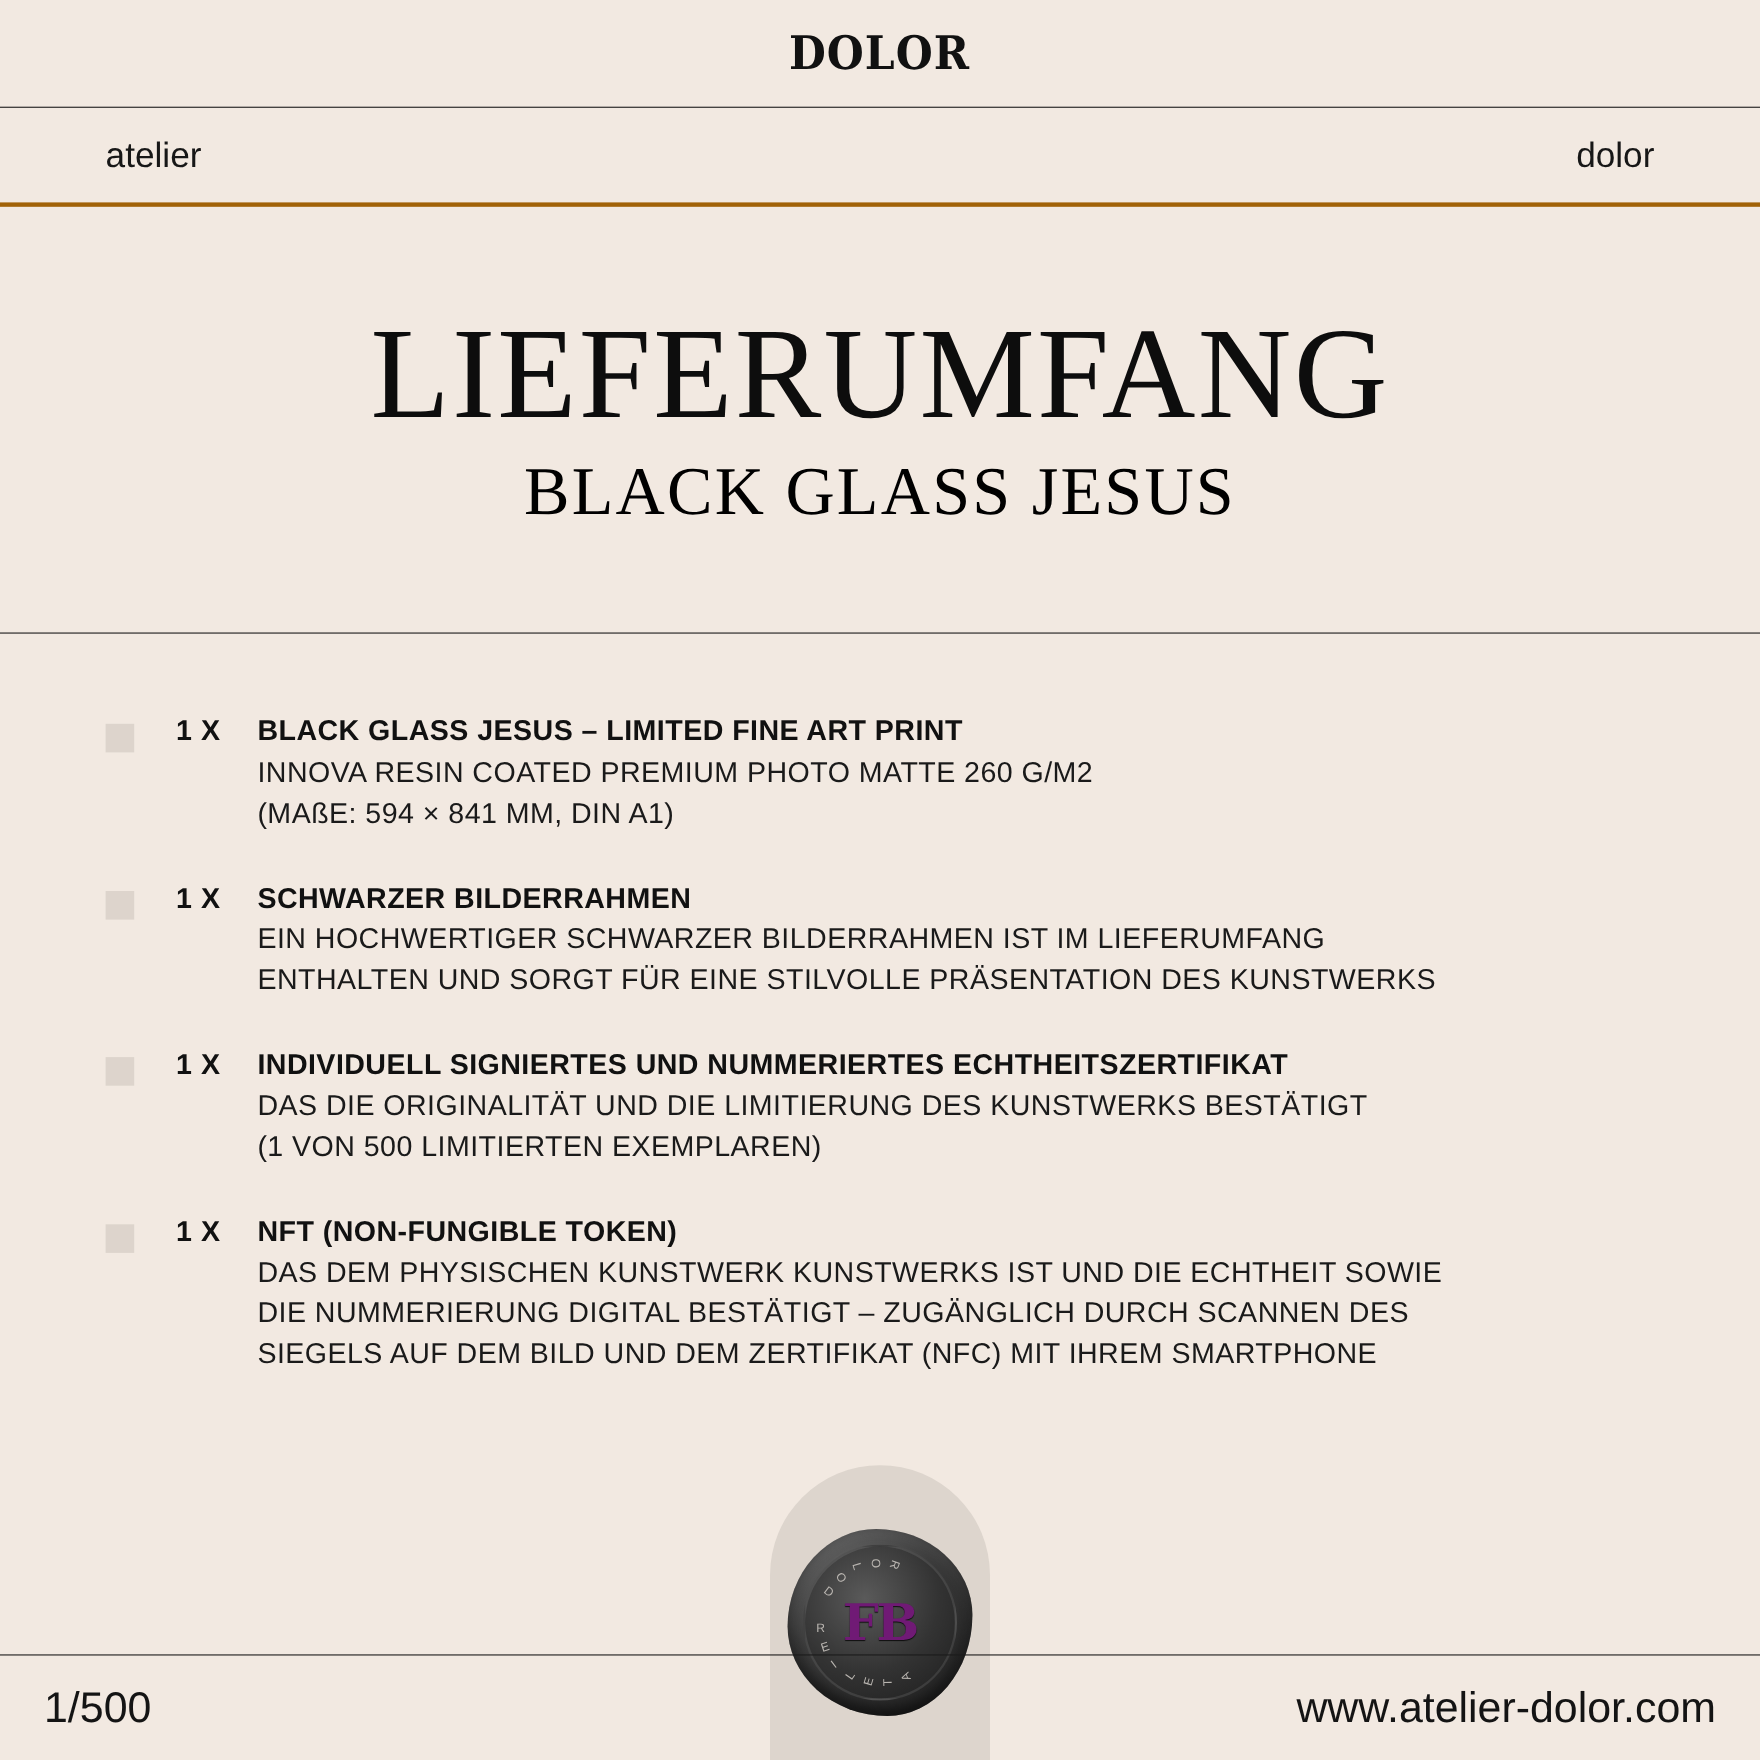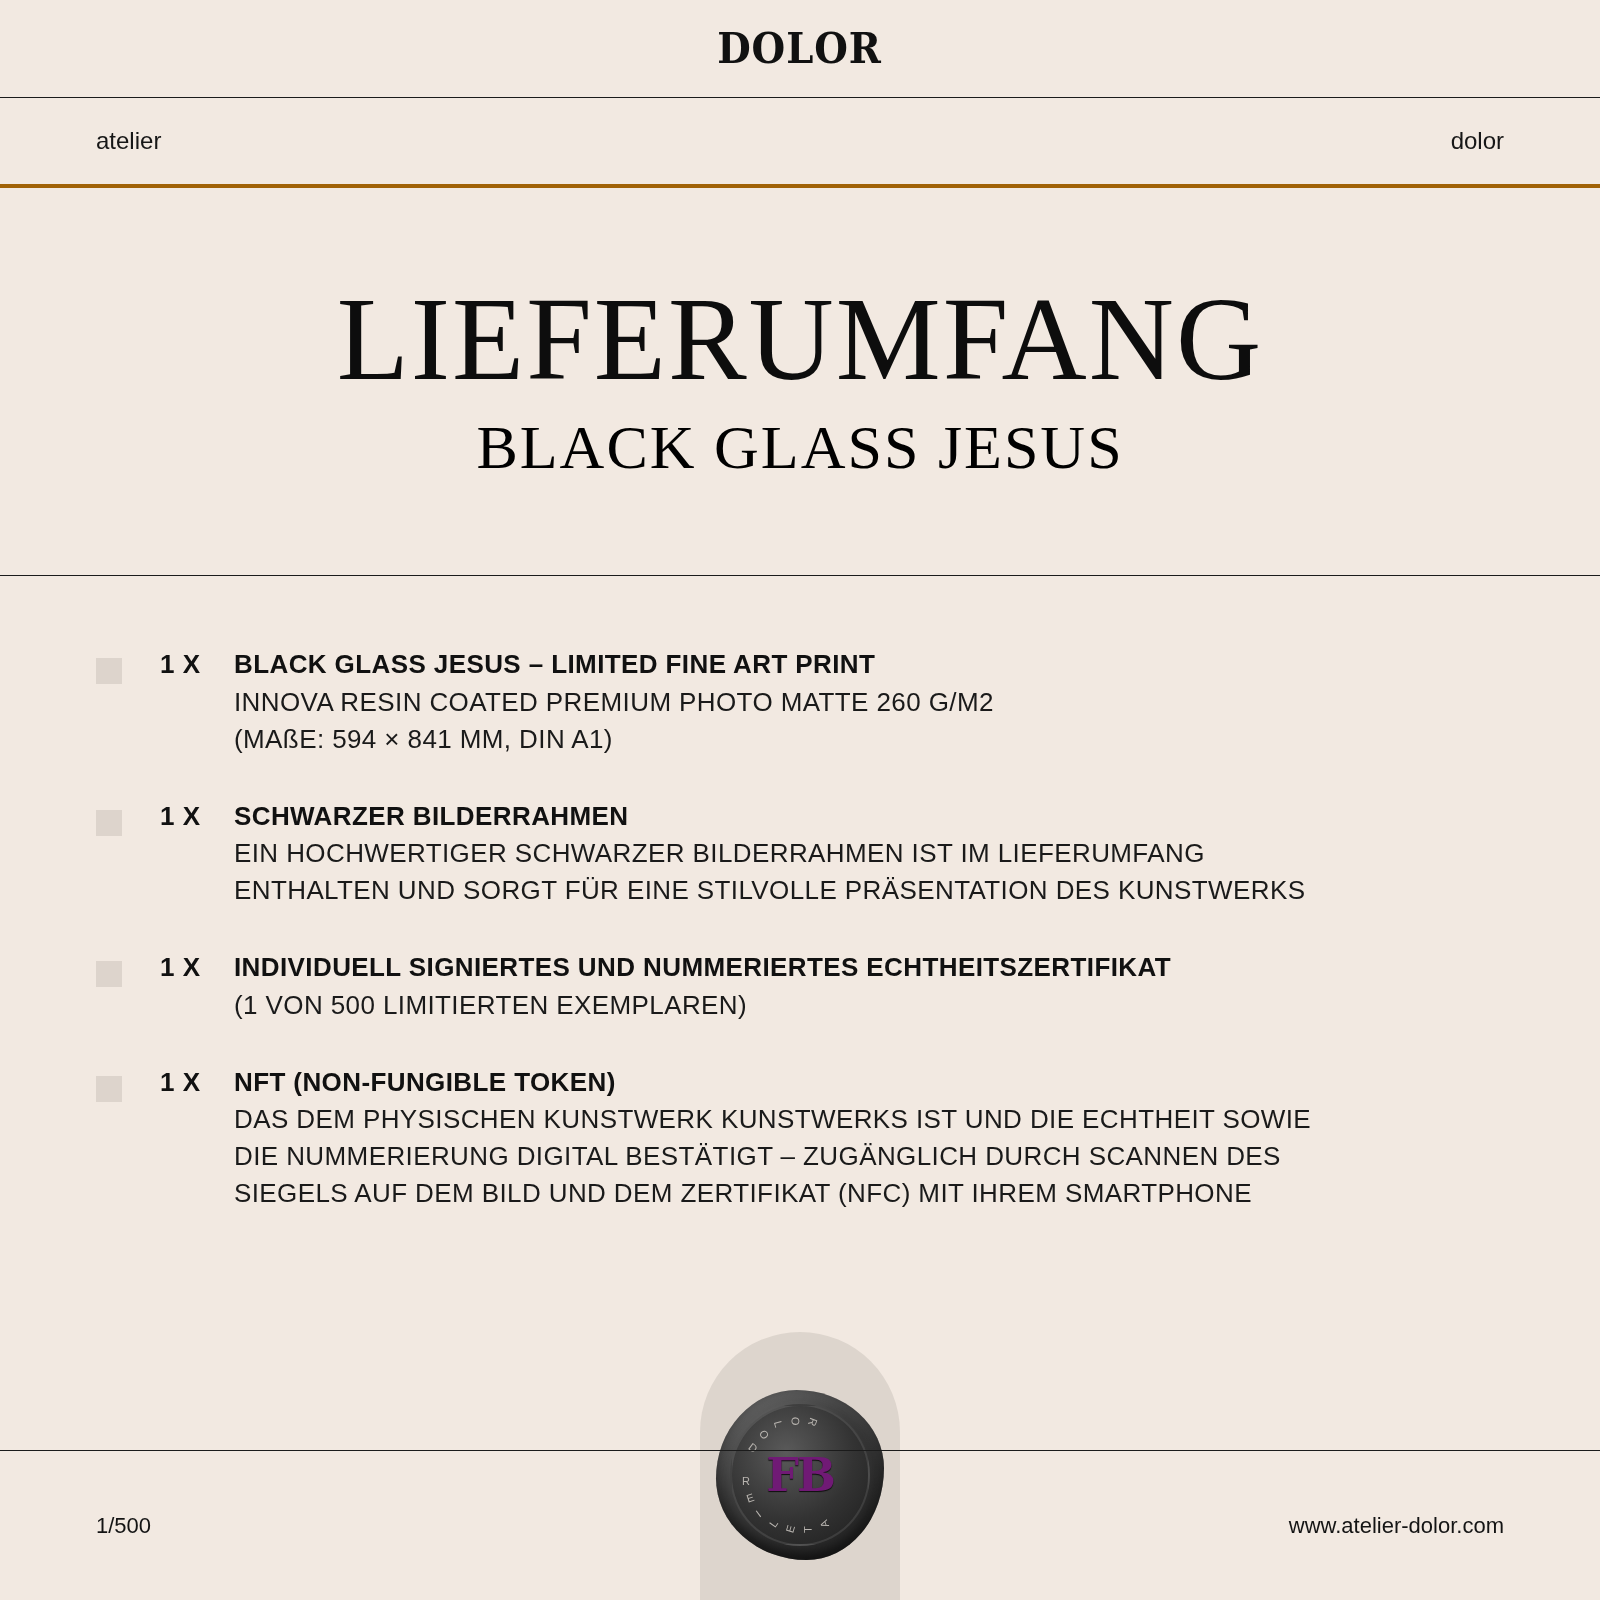--- a/index.html
+++ b/index.html
@@ -42,21 +42,21 @@
   }
 
   
   .metarow {
     height: 86px;
     display: flex;
     align-items: center;
     justify-content: space-between;
     padding: 0 96px;
     box-sizing: border-box;
-    font-size: 24px;
+    font-size: 32px;
     color: #171717;
   }
 
   
   .titleblock {
     border-top: 4px solid #a16207;
     border-bottom: 1px solid #1b1b1b;
     height: 392px;
     box-sizing: border-box;
     display: flex;
@@ -186,28 +186,28 @@
     top: 50%;
     transform-origin: 0 0;
   }
 
   
   .footer {
     position: absolute;
     left: 0;
     right: 0;
     bottom: 0;
-    height: 150px;
+    height: 96px;
     border-top: 1px solid #1b1b1b;
     display: flex;
     align-items: center;
     justify-content: space-between;
-    padding: 0 96px;
-    box-sizing: border-box;
-    font-size: 22px;
+    padding: 0 40px;
+    box-sizing: border-box;
+    font-size: 39px;
     color: #141414;
   }
 </style>
 </head>
 <body>
 
 <div class="page">
 
   <div class="brandbar">
     <div class="brand-wordmark">DOLOR</div>
@@ -243,20 +243,21 @@
         <div class="item-desc">EIN HOCHWERTIGER SCHWARZER BILDERRAHMEN IST IM LIEFERUMFANG</div>
         <div class="item-desc">ENTHALTEN UND SORGT FÜR EINE STILVOLLE PRÄSENTATION DES KUNSTWERKS</div>
       </div>
     </div>
 
     <div class="item">
       <div class="item-box"></div>
       <div class="item-qty">1 X</div>
       <div class="item-body">
         <div class="item-title">INDIVIDUELL SIGNIERTES UND NUMMERIERTES ECHTHEITSZERTIFIKAT</div>
+        <div class="item-desc">DAS DIE ORIGINALITÄT UND DIE LIMITIERUNG DES KUNSTWERKS BESTÄTIGT</div>
         <div class="item-desc">(1 VON 500 LIMITIERTEN EXEMPLAREN)</div>
       </div>
     </div>
 
     <div class="item">
       <div class="item-box"></div>
       <div class="item-qty">1 X</div>
       <div class="item-body">
         <div class="item-title">NFT (NON-FUNGIBLE TOKEN)</div>
         <div class="item-desc">DAS DEM PHYSISCHEN KUNSTWERK KUNSTWERKS IST UND DIE ECHTHEIT SOWIE</div>

